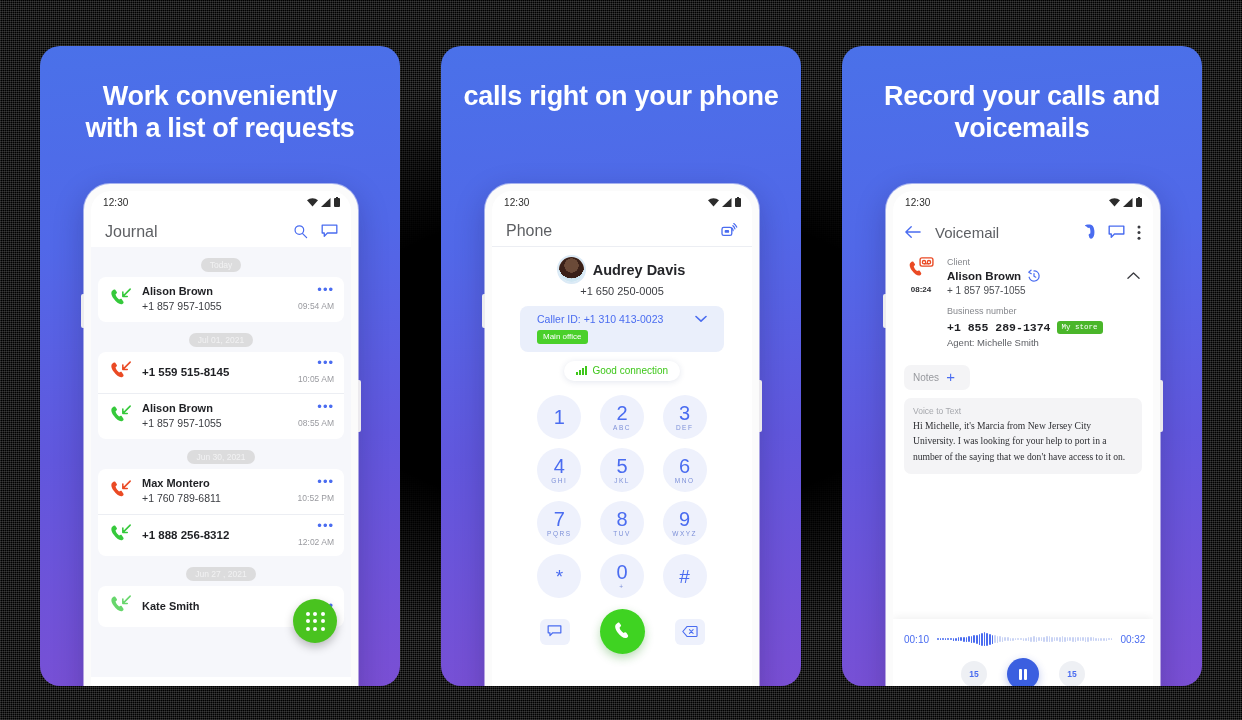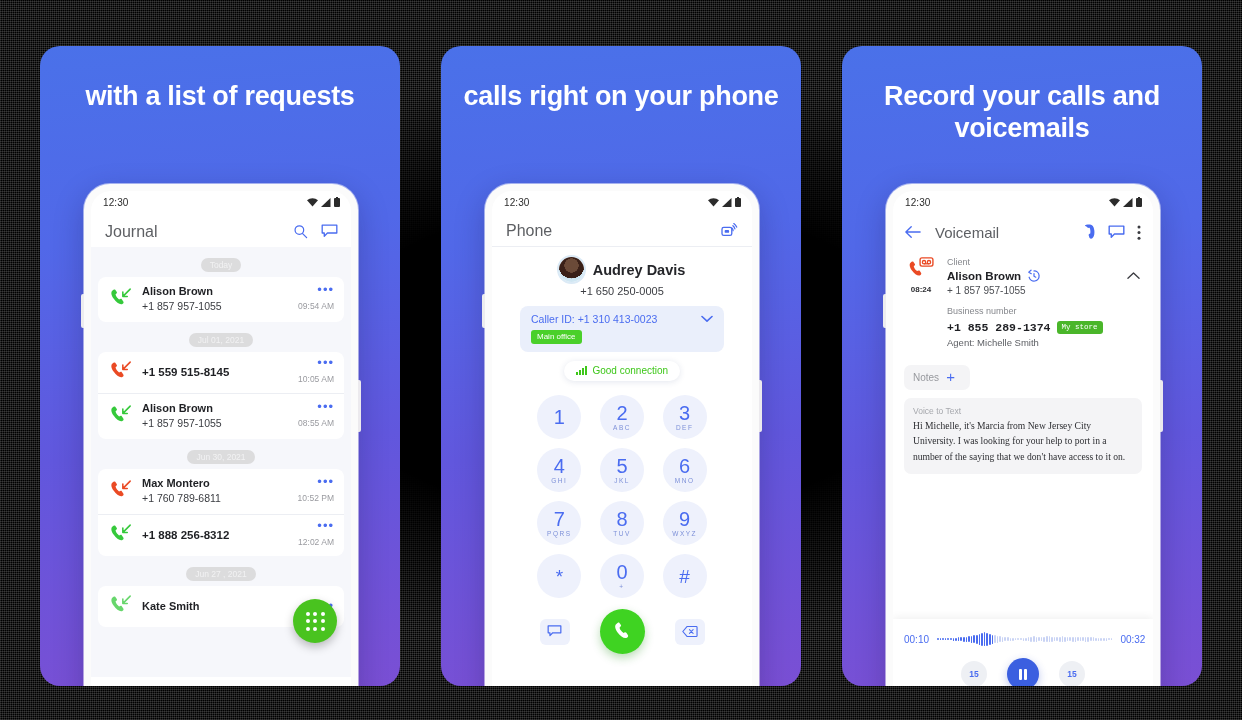--- a/index.html
+++ b/index.html
@@ -121,21 +121,21 @@
   .avatar {
     width:25px; height:25px; border-radius:50%;
     background:radial-gradient(circle at 50% 34%, #6b4a38 0 34%, #3a2018 35% 62%, #cfe6f2 63%);
     box-shadow:0 0 0 2px #dbeaf6;
   }
   .contact .cname { font-size:14.5px; font-weight:bold; color:#25262a; }
   .contact .cnum { font-size:11px; color:#3b3d42; margin-top:3px; }
 
   .callerid {
     margin:9px 28px 0; background:#eaeffb; border-radius:8px;
-    padding:7px 11px 8px; text-align:left;
+    padding:7px 17px 8px; text-align:left;
   }
   .callerid .cid-line { display:flex; align-items:center; justify-content:space-between; }
   .callerid .cid-text { font-size:10.5px; color:#4a6cf0; }
   .badge-green {
     display:inline-block; margin-top:5px; background:#4ad02a; color:#fff;
     font-size:8px; padding:2px 6px 3px; border-radius:3px;
   }
   .conn {
     margin:9px auto 0; width:fit-content; background:#fff;
     border-radius:12px; padding:4px 12px 5px;
@@ -206,20 +206,21 @@
 </style>
 </head>
 <body>
 
 <div id="grain"></div>
 
 <div class="panels">
 
   <div class="panel" id="panel-1">
     <div class="panel-title">
+      <div>Work conveniently</div>
       <div>with a list of requests</div>
     </div>
 
     <div class="phone">
       <div class="screen">
 
         <div class="statusbar">
           <div class="time">12:30</div>
           <div class="sb-icons">
             <svg width="11" height="9" viewBox="0 0 11 9">

